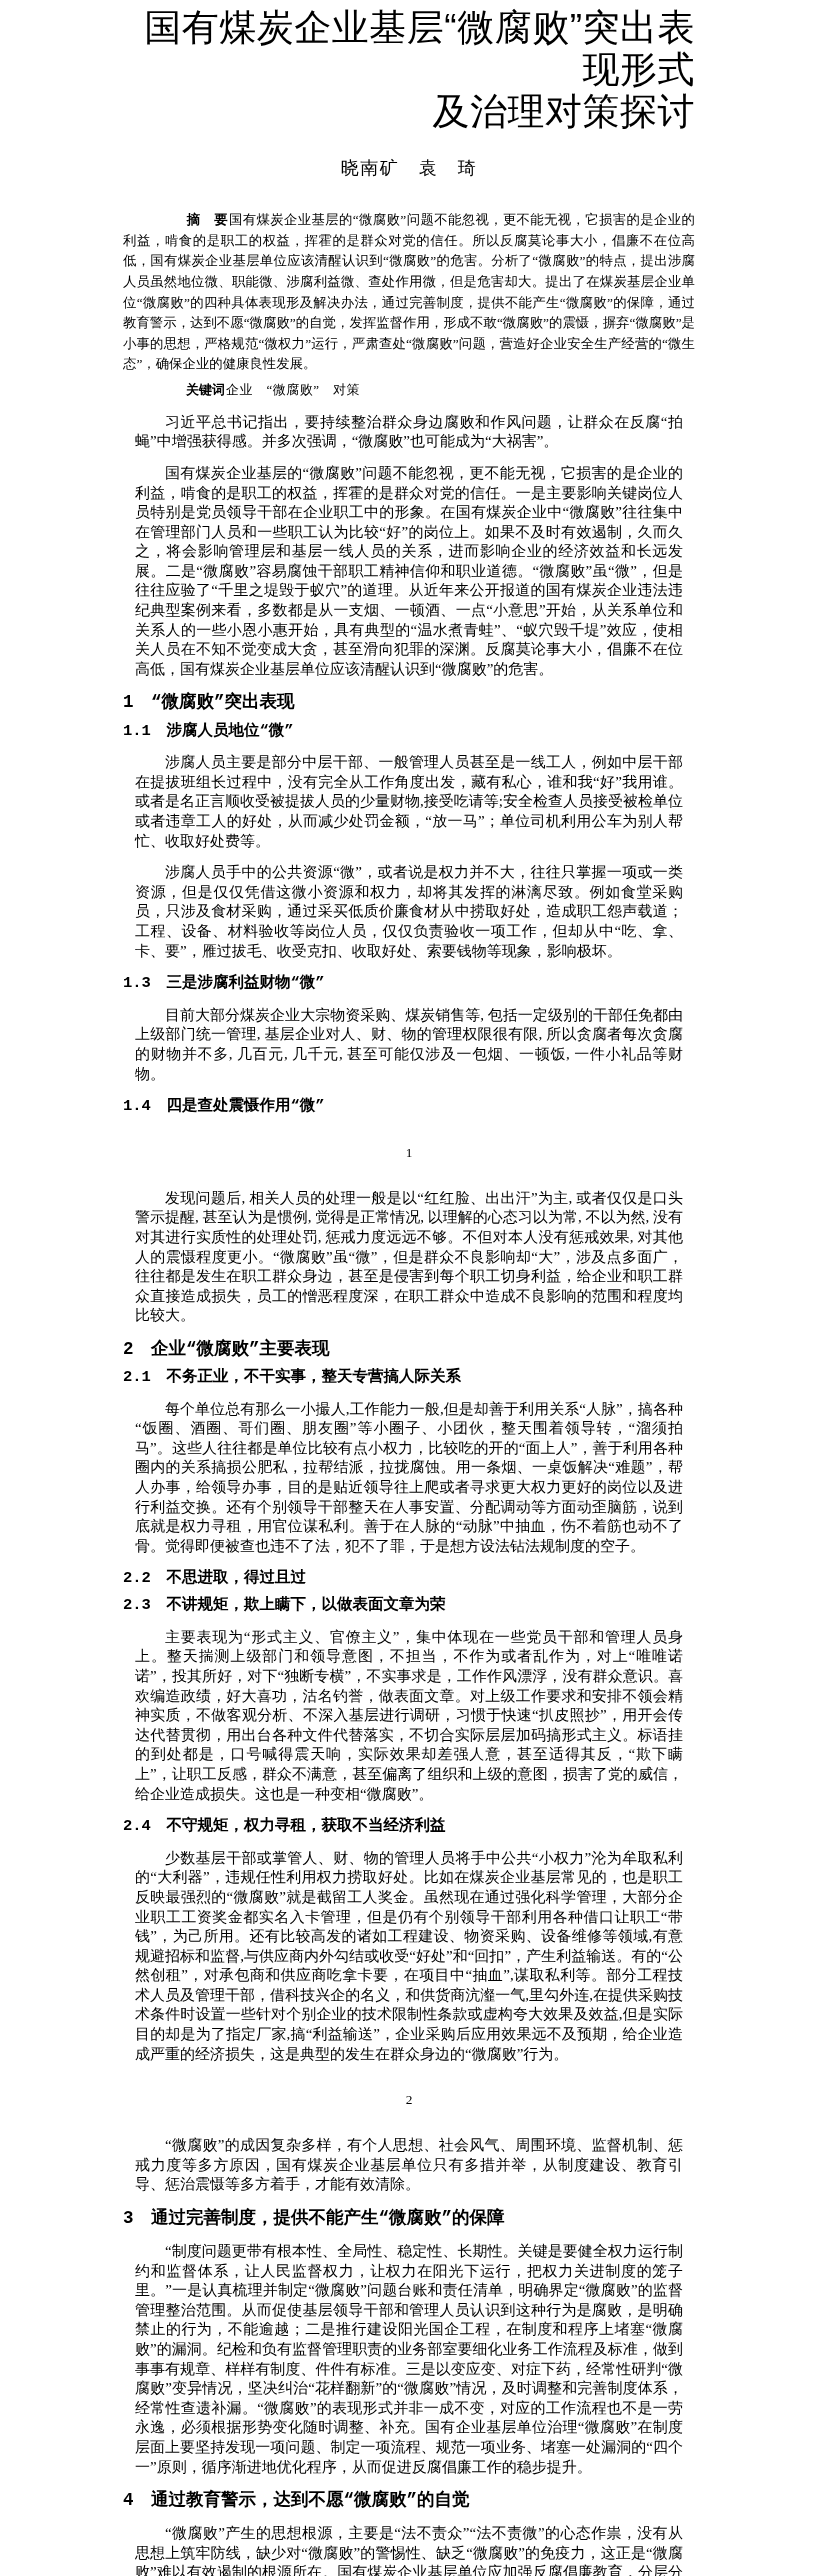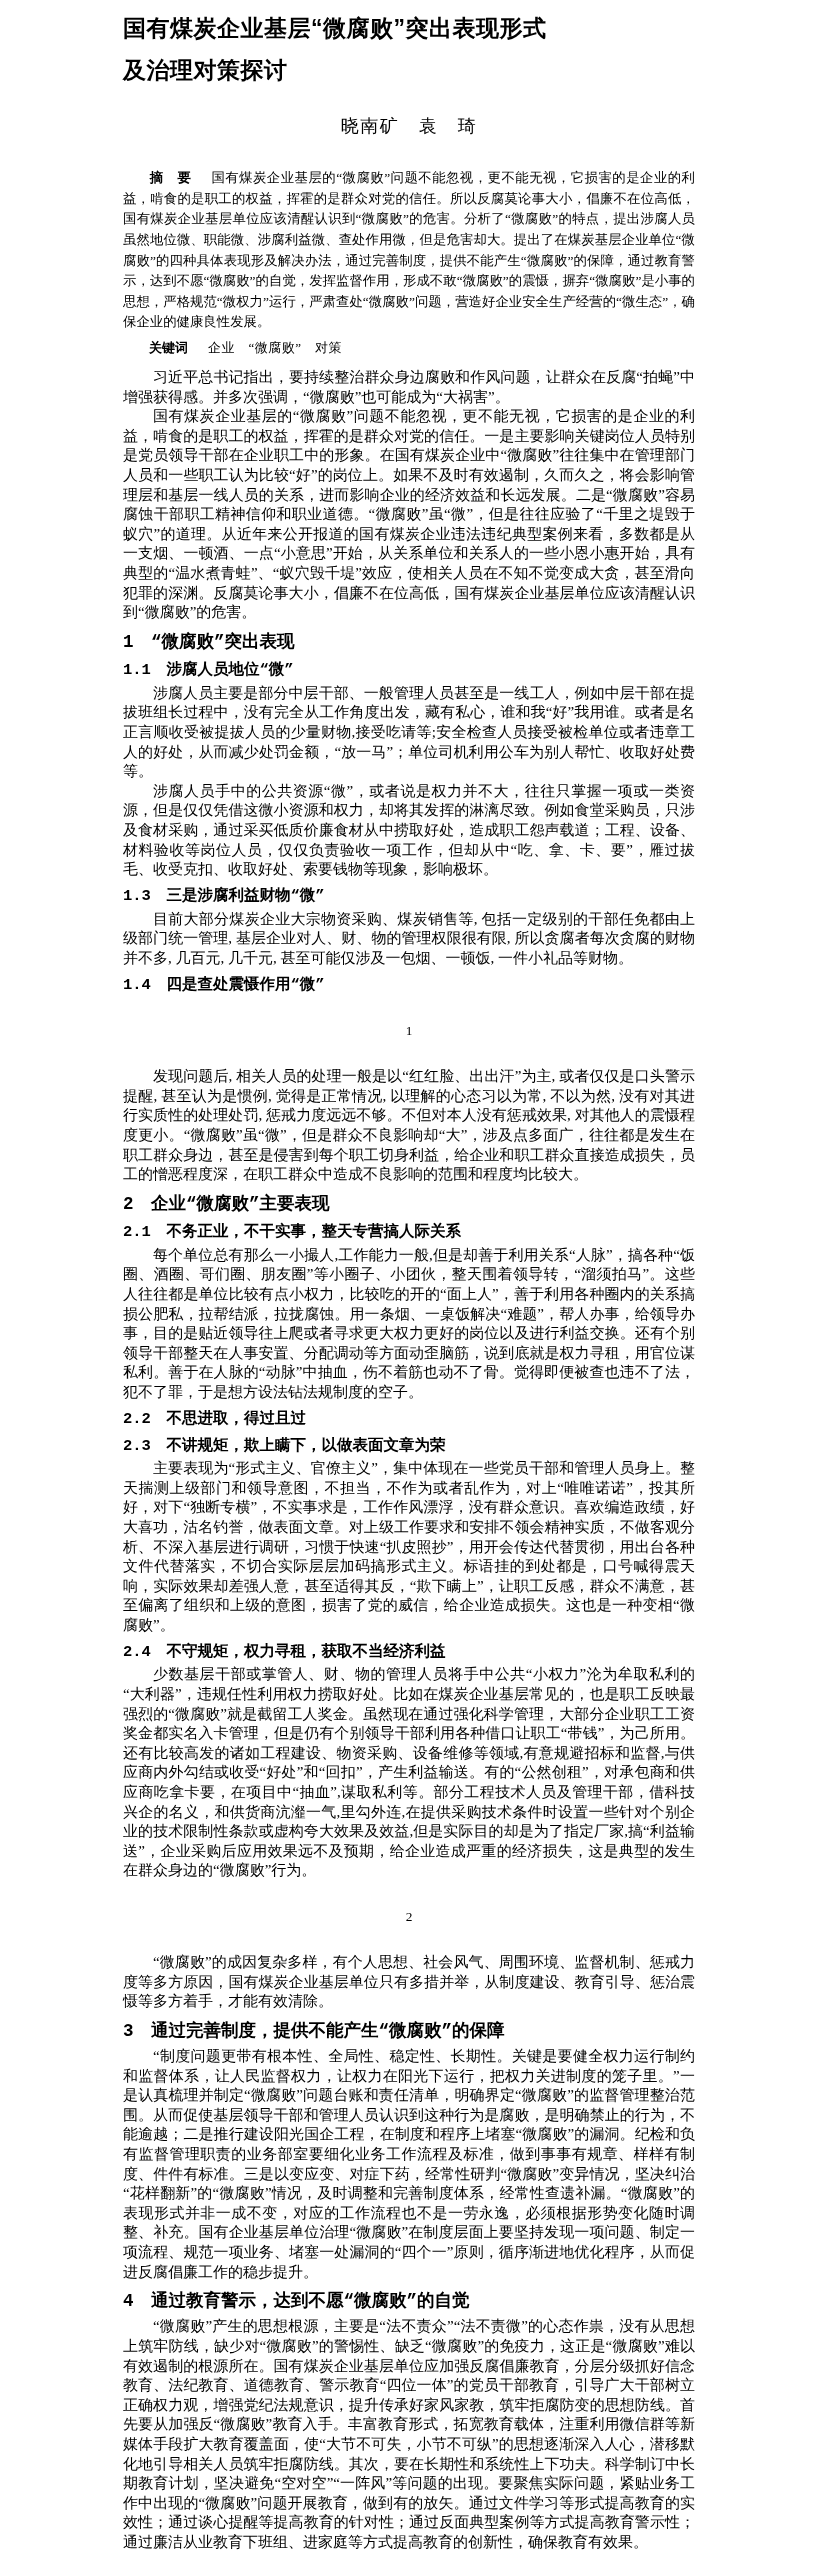--- a/index.html
+++ b/index.html
@@ -10,58 +10,59 @@
     box-sizing: border-box;
     margin: 0 auto;
     background: #ffffff;
     color: #000000;
     padding: 7.2px 123px 0 123px;
     overflow: hidden;
     font-family: "Liberation Serif", "DejaVu Serif", serif;
   }
   .title {
     font-family: "Liberation Sans", "DejaVu Sans", sans-serif;
-    font-weight: bold;
-    font-size: 23px;
+    font-weight: normal;
+    font-size: 37px;
     line-height: 42px;
-    text-align: left;
+    text-align: right;
     letter-spacing: 0.5px;
   }
   .author {
     margin-top: 23px;
     text-align: center;
     font-size: 18px;
     letter-spacing: 1.5px;
   }
   .abstract {
     margin-top: 30px;
     font-size: 13.4px;
     line-height: 20.6px;
     text-align: justify;
     text-indent: 2em;
   }
   .inline-label {
     font-family: Liberation Serif, serif;
     font-weight: bold;
-    padding-right: 20px;
+    padding-right: 1px;
+    margin-left: 37px;
   }
   .keywords {
     margin-top: 5.2px;
     font-size: 13px;
     line-height: 20.6px;
     text-indent: 2em;
   }
   .kw-text { letter-spacing: 0.5px; }
   .body-start { margin-top: 9.3px; }
   .para {
     font-size: 15px;
     line-height: 19.6px;
     text-align: justify;
     text-indent: 2em;
-    margin: 0;
+    margin: 12px;
   }
   .h1 {
     font-family: Liberation Mono, monospace;
     font-weight: bold;
     font-size: 17.5px;
     line-height: 23px;
     margin: 8.2px 0 4.1px 0;
   }
   .h2 {
     font-family: Liberation Mono, monospace;

